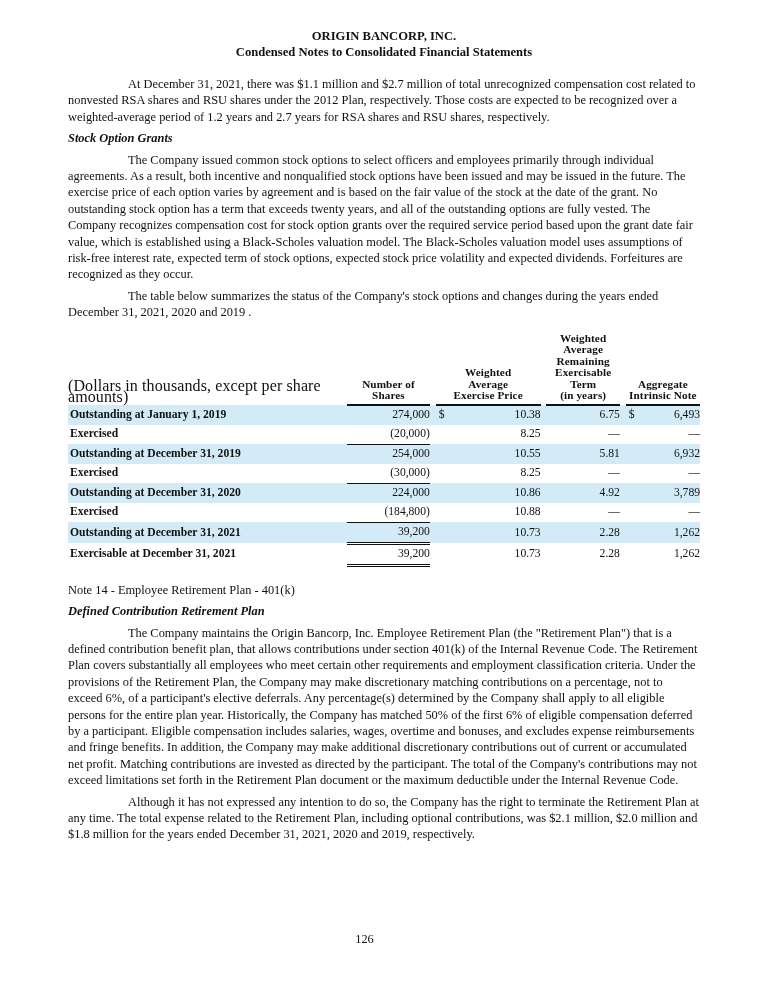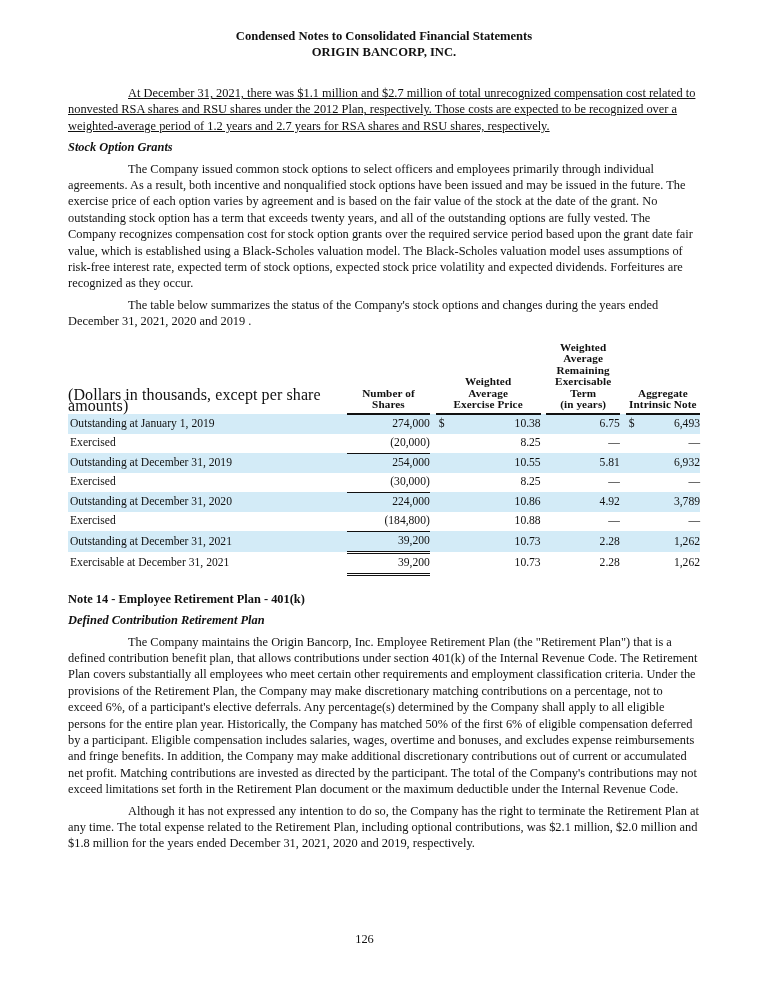--- a/index.html
+++ b/index.html
@@ -5,47 +5,47 @@
     html, body { margin: 0; padding: 0; background: #ffffff; }
     body {
       width: 768px; height: 993px; position: relative; overflow: hidden;
       font-family: "Liberation Serif", serif; color: #111; font-size: 12.4px;
     }
     .page { position: absolute; left: 68px; top: 28px; width: 632px; }
     .hdr { text-align: center; font-weight: bold; font-size: 12.6px; line-height: 16px; }
     p { margin: 0; line-height: 16.4px; text-align: left; }
     .indent { text-indent: 60px; }
     .sec-ital { font-weight: bold; font-style: italic; }
-    .sec-bold { font-weight: bold; }
-    .gap1 { margin-top: 25px; text-decoration: underline; }
+    .sec-bold { font-weight: normal; }
+    .gap1 { margin-top: 16px; }
     .gap2 { margin-top: 5px; }
 
     table.opts { border-collapse: collapse; width: 632px; margin-top: 12px; font-size: 11.6px; }
     table.opts th { font-weight: bold; text-align: center; vertical-align: bottom; line-height: 11.5px; padding: 0 0 2px 0; font-size: 11.2px; letter-spacing: 0.1px; }
     table.opts th.lbl { text-align: left; font-weight: normal; font-size: 16px; }
     table.opts th.ul { border-bottom: 2px solid #111; }
     table.opts th.sp { width: 6px; }
     table.opts td { height: 19px; padding: 0; vertical-align: middle; line-height: 14px; }
     table.opts tr.hl td { background: #d3ebf7; }
-    td.label { padding-left: 2px !important; }
+    td.label { padding-left: 2px !important; font-weight: bold; }
     td.num { text-align: right; }
     td.cur { text-align: left; padding-left: 3px !important; width: 14px; }
     .u1 { border-bottom: 1px solid #111; }
     .u2 { border-bottom: 3px double #111; }
     td.sp { width: 6px; background: transparent !important; }
     tr.hl td.sp { background: #d3ebf7 !important; }
 
     .pageno { position: absolute; left: 0; width: 729px; top: 932px; text-align: center; font-size: 12.4px; }
   </style>
 </head>
 <body>
 
 <div class="page">
+  <div class="hdr">ORIGIN BANCORP, INC.</div>
   <div class="hdr">Condensed Notes to Consolidated Financial Statements</div>
-  <div class="hdr">ORIGIN BANCORP, INC.</div>
 
   <p class="indent gap1">At December 31, 2021, there was $1.1 million and $2.7 million of total unrecognized compensation cost related to nonvested RSA shares and RSU shares under the 2012 Plan, respectively. Those costs are expected to be recognized over a weighted-average period of 1.2 years and 2.7 years for RSA shares and RSU shares, respectively.</p>
 
   <p class="sec-ital gap2">Stock Option Grants</p>
 
   <p class="indent gap2">The Company issued common stock options to select officers and employees primarily through individual agreements. As a result, both incentive and nonqualified stock options have been issued and may be issued in the future. The exercise price of each option varies by agreement and is based on the fair value of the stock at the date of the grant. No outstanding stock option has a term that exceeds twenty years, and all of the outstanding options are fully vested. The Company recognizes compensation cost for stock option grants over the required service period based upon the grant date fair value, which is established using a Black-Scholes valuation model. The Black-Scholes valuation model uses assumptions of risk-free interest rate, expected term of stock options, expected stock price volatility and expected dividends. Forfeitures are recognized as they occur.</p>
 
   <p class="indent gap2">The table below summarizes the status of the Company's stock options and changes during the years ended December 31, 2021, 2020 and 2019 .</p>
 
   <table class="opts">

